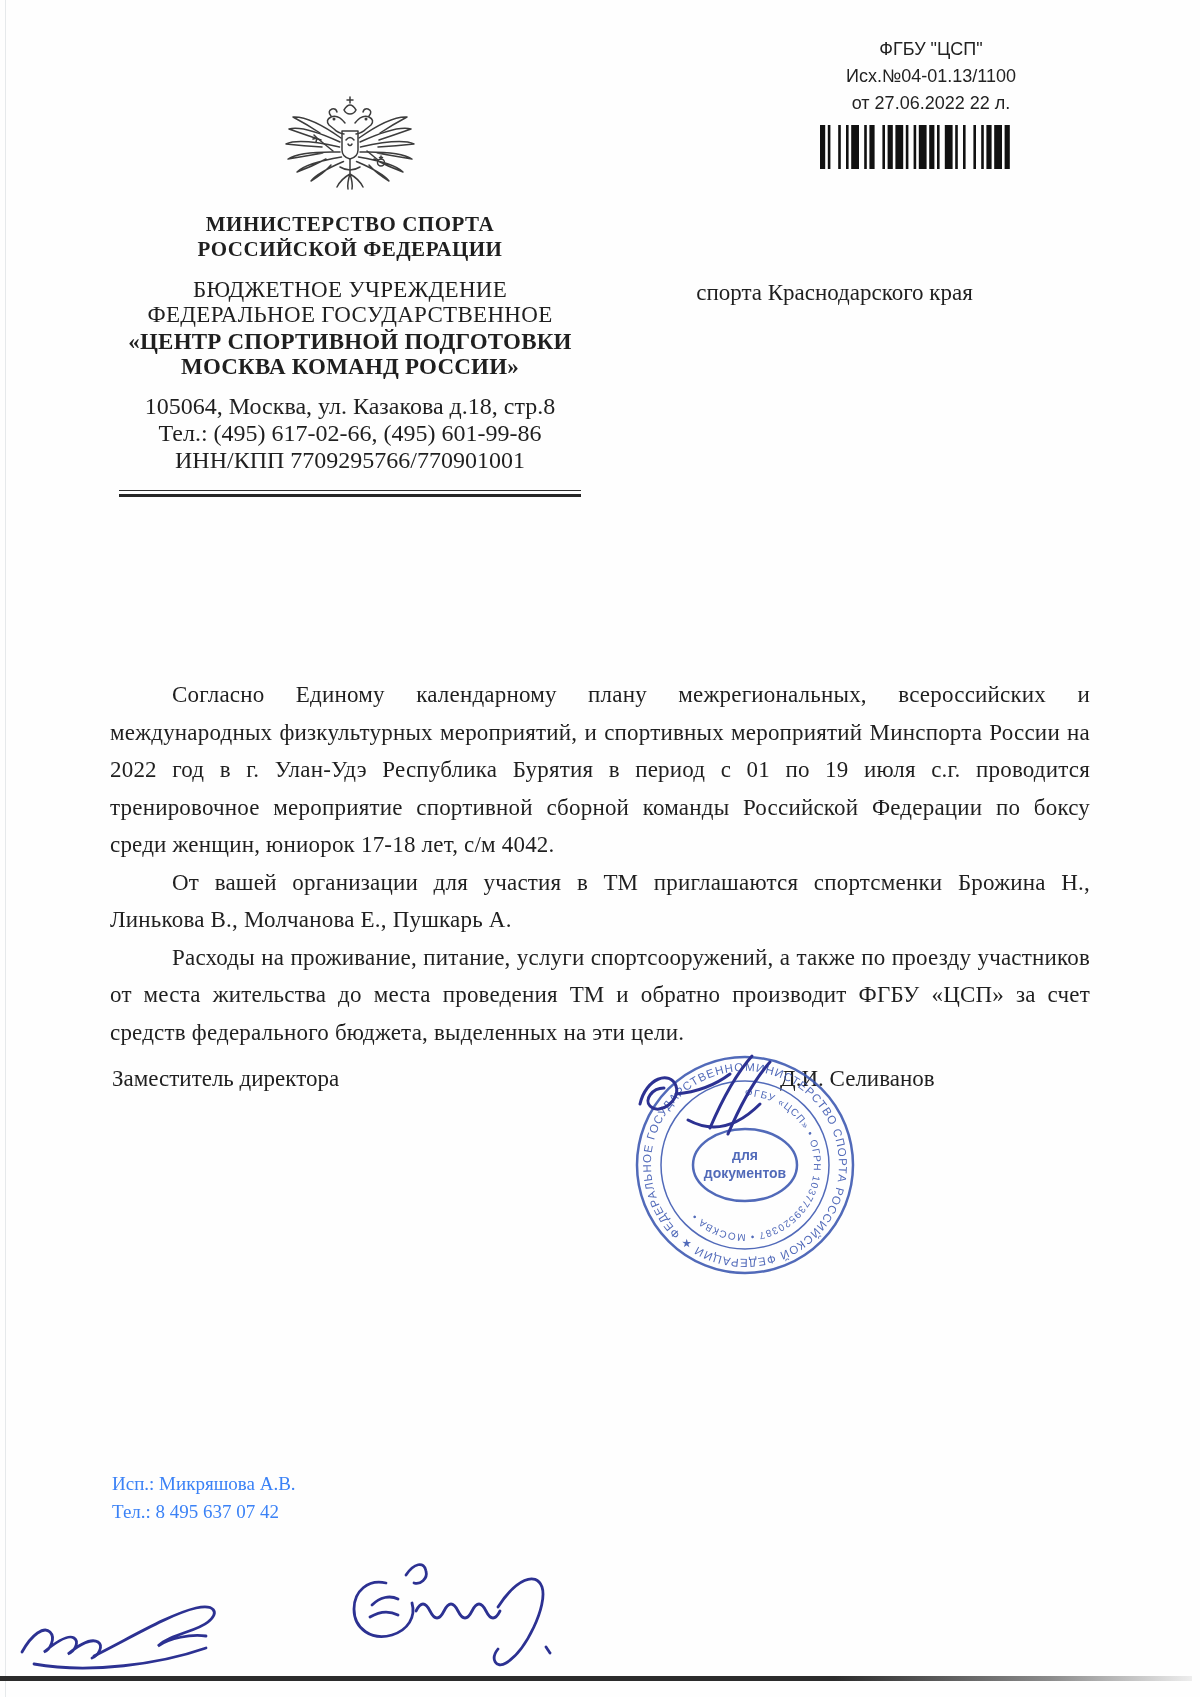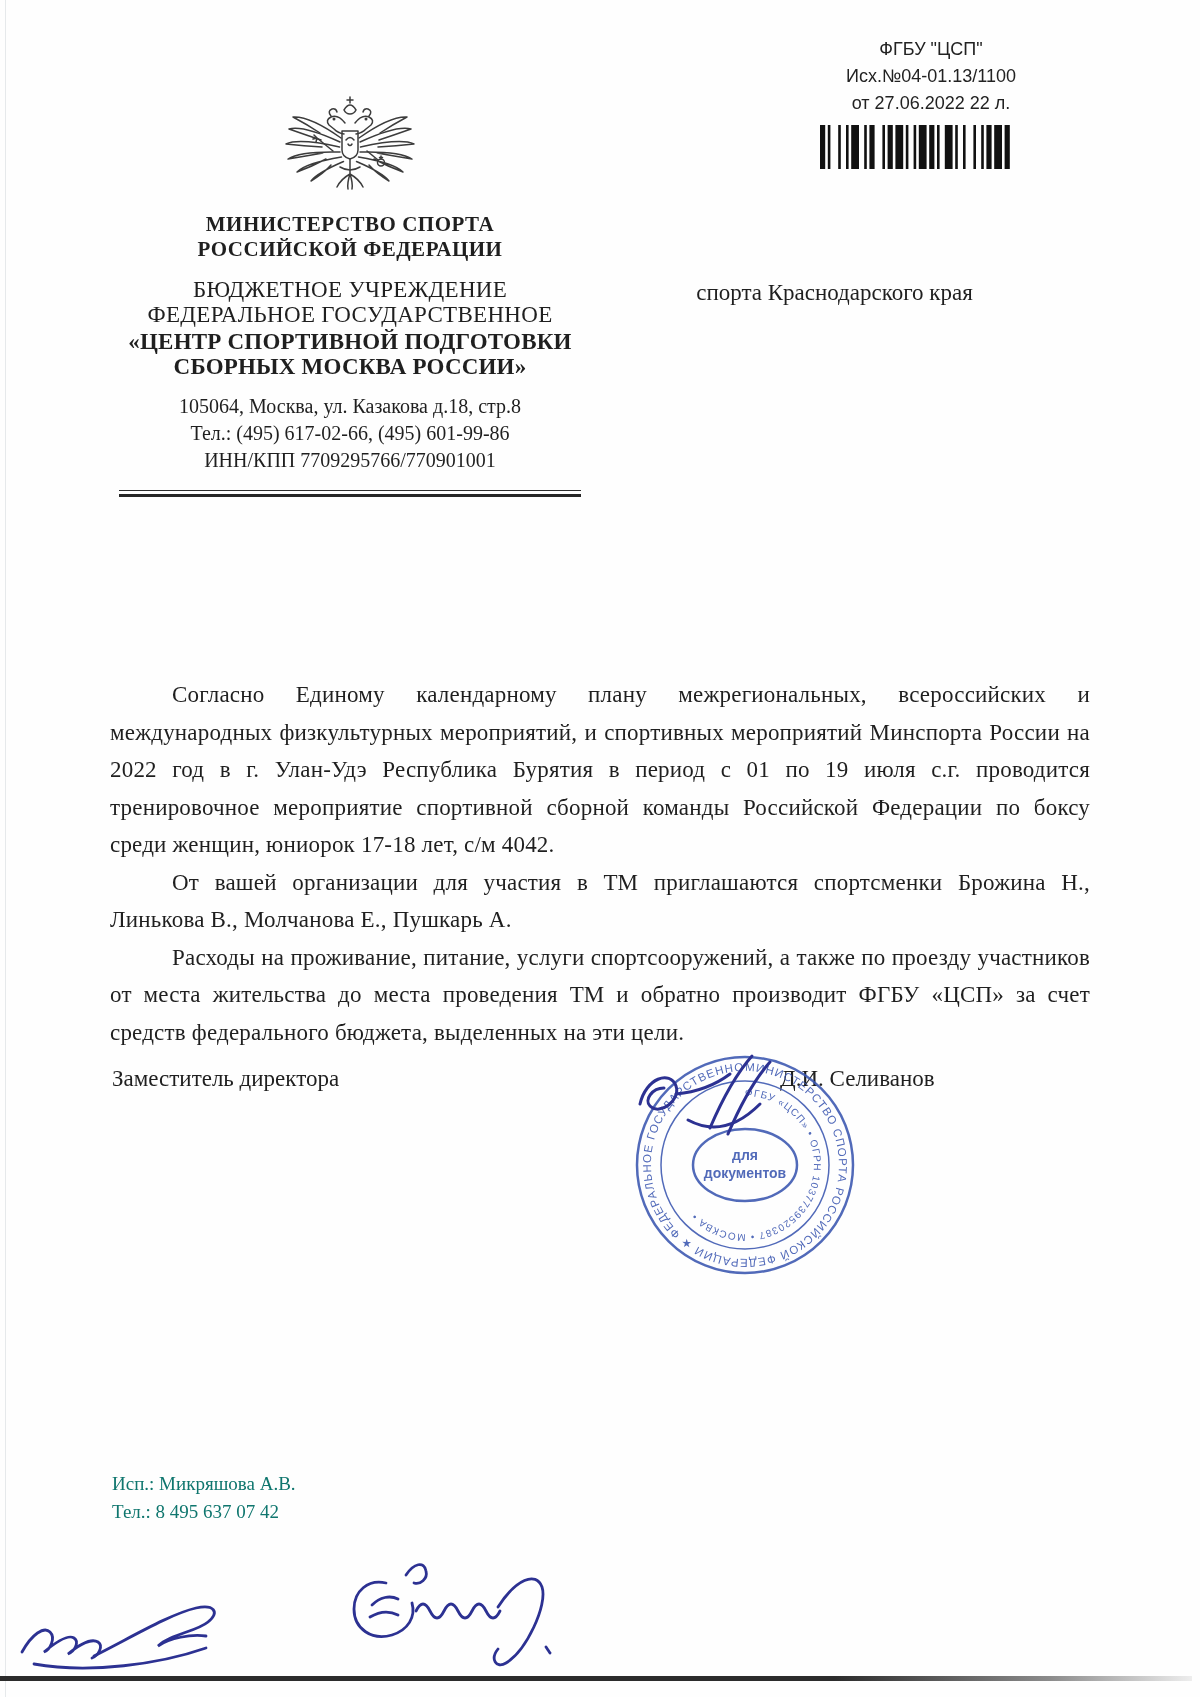--- a/index.html
+++ b/index.html
@@ -12,42 +12,42 @@
     font-family:"Liberation Serif", serif;
     color:#1f1f1f;
   }
   .scan-edge{position:absolute;left:5px;top:0;width:1px;height:100%;background:#e6e9eb;}
   
   .letterhead{position:absolute;left:95px;top:92px;width:510px;text-align:center;}
   .emblem{width:150px;height:120px;margin:0 auto;display:block;}
   .ministry{font-weight:bold;font-size:21px;line-height:25px;letter-spacing:.5px;}
   .orgtype{font-size:23px;line-height:25px;margin-top:15px;letter-spacing:.3px;}
   .orgname{font-size:23px;line-height:25px;font-weight:bold;margin-top:2px;letter-spacing:.2px;}
-  .contacts{font-size:20px;line-height:27px;margin-top:14px;}
+  .contacts{font-size:24px;line-height:27px;margin-top:14px;}
   .contacts .ulink{text-decoration:underline;}
   .lh-rule{margin:16px auto 0 auto;width:462px;height:3px;border-top:1.5px solid #2e2e2e;border-bottom:3.5px solid #262626;}
   
   .regblock{position:absolute;left:800px;top:36px;width:262px;text-align:center;
     font-family:"Liberation Sans", sans-serif;font-size:18px;line-height:27px;color:#222;}
   .barcode{display:block;margin:8px auto 0 auto;}
   
   .recipient{position:absolute;left:612px;top:276px;width:445px;text-align:center;
     font-size:23px;line-height:34px;}
   
   .body-text{position:absolute;left:110px;top:676px;width:980px;
     font-size:23px;line-height:37.5px;text-align:justify;letter-spacing:.2px;}
   .body-text p{margin:0;text-indent:62px;}
   
   .sig-row-position{position:absolute;left:112px;top:1066px;font-size:23px;}
   .sig-row-name{position:absolute;left:780px;top:1066px;font-size:23px;}
   
   .stamp{position:absolute;left:628px;top:1048px;opacity:.88;}
   .handsig{position:absolute;}
   
-  .footer{position:absolute;left:112px;top:1470px;font-size:19px;line-height:28px;color:#0f766e;}
+  .footer{position:absolute;left:112px;top:1470px;font-size:19px;line-height:28px;color:#3b82f6;}
   .bottom-rule{position:absolute;left:0;top:1676px;width:1192px;height:5px;
     background:linear-gradient(to right,#2c2c2c 0%,#2c2c2c 70%,rgba(44,44,44,.55) 88%,rgba(44,44,44,.08) 100%);}
 </style>
 </head>
 <body>
 
 <div class="page">
   <div class="scan-edge"></div>
 
   <div class="letterhead">
@@ -95,21 +95,21 @@
       <div>РОССИЙСКОЙ ФЕДЕРАЦИИ</div>
     </div>
 
     <div class="orgtype">
       <div>БЮДЖЕТНОЕ УЧРЕЖДЕНИЕ</div>
       <div>ФЕДЕРАЛЬНОЕ ГОСУДАРСТВЕННОЕ</div>
     </div>
 
     <div class="orgname">
       <div>«ЦЕНТР СПОРТИВНОЙ ПОДГОТОВКИ</div>
-      <div>СБОРНЫХ МОСКВА РОССИИ»</div>
+      <div>МОСКВА КОМАНД РОССИИ»</div>
     </div>
 
     <div class="contacts">
       <div>105064, Москва, ул. Казакова д.18, стр.8</div>
       <div>Тел.: (495) 617-02-66, (495) 601-99-86</div>
       <div>ИНН/КПП 7709295766/770901001</div>
     </div>
 
     <div class="lh-rule"></div>
   </div>

